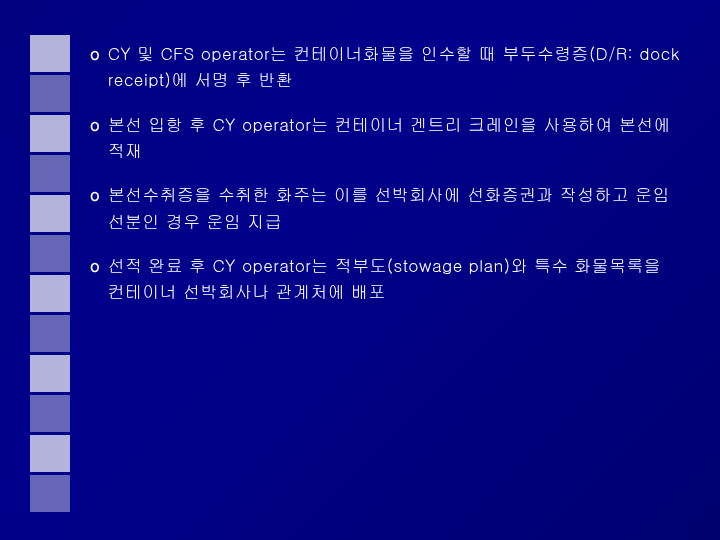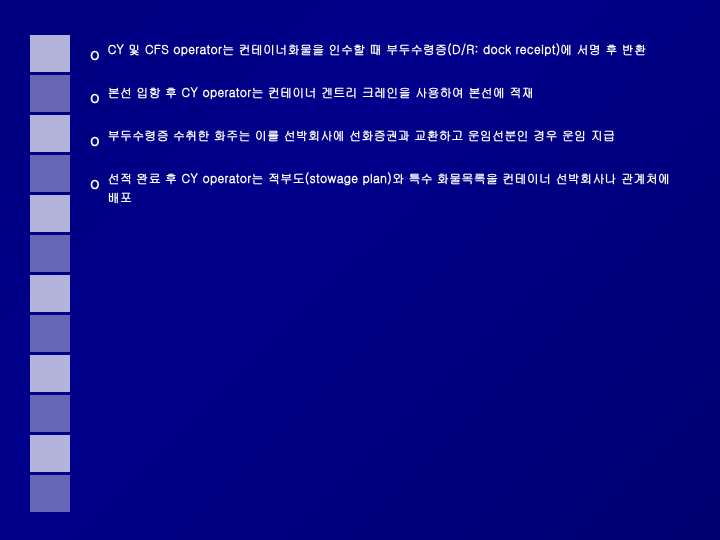--- a/index.html
+++ b/index.html
@@ -66,23 +66,23 @@
     .bullet-marker {
       color: #ffffff;
       font-size: 16px;
       flex-shrink: 0;
       margin-top: 2px;
       font-weight: bold;
     }
 
     .bullet-text {
       color: #ffffff;
-      font-size: 12px;
+      font-size: 17px;
       line-height: 1.55;
-      font-weight: bold;
+      font-weight: normal;
       letter-spacing: 0.02em;
     }
   </style>
 </head>
 <body>
 
 <div class="slide-container">
 
   <div class="left-stripes">
     <div class="stripe"></div>
@@ -106,21 +106,21 @@
       <span class="bullet-text">CY 및 CFS operator는 컨테이너화물을 인수할 때 부두수령증(D/R: dock receipt)에 서명 후 반환</span>
     </div>
 
     <div class="bullet-item">
       <span class="bullet-marker">o</span>
       <span class="bullet-text">본선 입항 후 CY operator는 컨테이너 겐트리 크레인을 사용하여 본선에 적재</span>
     </div>
 
     <div class="bullet-item">
       <span class="bullet-marker">o</span>
-      <span class="bullet-text">부두수령증 수취한 화주는 이를 선박회사에 선화증권과 교환하고 운임선분인 경우 운임 지급</span>
+      <span class="bullet-text">본선수취증을 수취한 화주는 이를 선박회사에 선화증권과 작성하고 운임선분인 경우 운임 지급</span>
     </div>
 
     <div class="bullet-item">
       <span class="bullet-marker">o</span>
       <span class="bullet-text">선적 완료 후 CY operator는 적부도(stowage plan)와 특수 화물목록을 컨테이너 선박회사나 관계처에 배포</span>
     </div>
 
   </div>
 </div>
 

